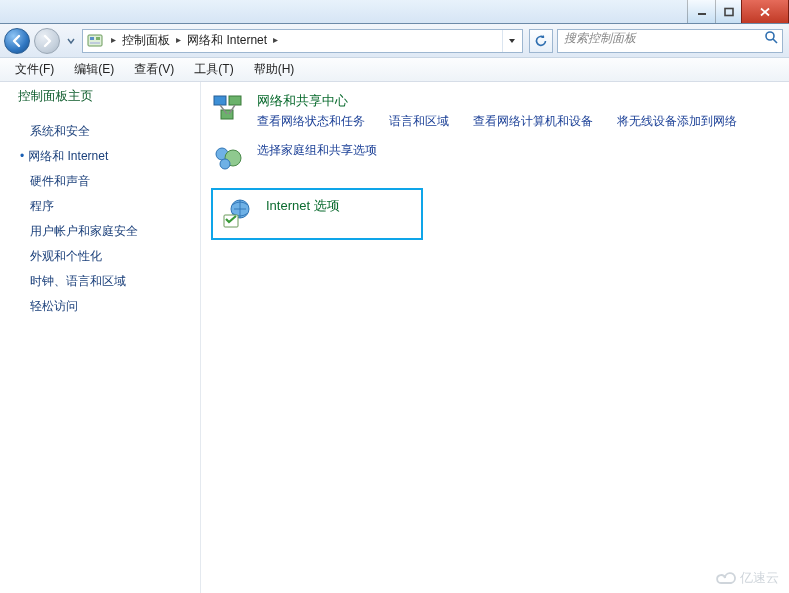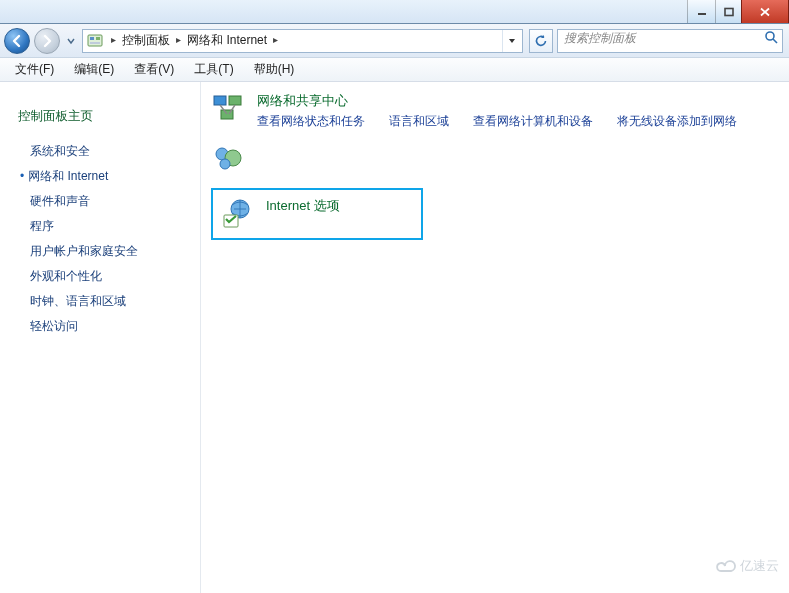--- a/index.html
+++ b/index.html
@@ -33,36 +33,36 @@
   .searchbox input { border:none; outline:none; width:100%; font-size:12px; color:#777; font-style:italic; background:transparent; }
   .searchbox input::placeholder { color:#888; font-style:italic; }
   .searchicon { color:#2e6fb4; font-size:13px; }
 
   
   .menubar { height:24px; display:flex; align-items:center; padding:0 6px; gap:2px; border-bottom:1px solid #d6dde7; background:linear-gradient(#fcfdfe,#eef3f8); }
   .menubar span { padding:2px 8px; color:#222; border:1px solid transparent; }
 
   
   .body { display:flex; height:calc(593px - 24px - 34px - 24px); }
-  .sidebar { width:200px; padding:26px 10px 0 18px; }
+  .sidebar { width:200px; padding:6px 10px 0 18px; }
   .sidebar .home { color:#0b5a2a; font-size:12.5px; margin-bottom:14px; display:block; }
   .sidebar .item { display:block; padding:4px 0 4px 12px; color:#1a3f7a; font-size:12px; }
   .sidebar .item.current { color:#1a3f7a; font-weight:normal; }
   .sidebar .item.current::before { content:"•"; color:#1a5fb4; margin-left:-10px; margin-right:4px; }
 
   .content { flex:1; padding:10px 6px 0 10px; border-left:1px solid #e4e9ef; }
   .category { display:flex; gap:12px; margin-bottom:12px; }
   .category.highlight { border:2px solid #0ea5e9; padding:7px; margin-right:360px; margin-top:2px; }
   .caticon { width:34px; height:34px; flex:0 0 34px; display:flex; align-items:center; justify-content:center; }
   .catbody { flex:1; }
   .catbody h3 { margin:0 0 3px 0; font-size:13px; font-weight:normal; color:#0b6b2f; }
   .sublinks { display:flex; flex-wrap:wrap; gap:24px; }
   .sublinks a { color:#1a3f96; text-decoration:none; font-size:12px; }
 
-  .watermark { position:absolute; right:10px; bottom:18px; color:#cfd5db; font-size:13px; display:flex; align-items:center; gap:4px; font-weight:500; }
+  .watermark { position:absolute; right:10px; bottom:6px; color:#cfd5db; font-size:13px; display:flex; align-items:center; gap:4px; font-weight:500; }
 </style>
 </head>
 <body>
 
 <div class="titlebar">
   <div class="winbtn min">
       <svg viewBox="0 0 12 10">
         <line x1="2" y1="7" x2="10" y2="7" stroke="#444" stroke-width="2"></line>
       </svg>
     </div>
@@ -182,20 +182,23 @@
 
     <div class="category">
       <div class="caticon">
         <svg width="34" height="34" viewBox="0 0 34 34">
             <circle cx="11" cy="12" r="6" fill="#6fb1e6" stroke="#2f74b5"></circle>
             <circle cx="22" cy="16" r="8" fill="#8fc98f" stroke="#4a8a4a"></circle>
             <circle cx="14" cy="22" r="5" fill="#6fb1e6" stroke="#2f74b5"></circle>
           </svg>
       </div>
       <div class="catbody">
+        <div class="sublinks">
+          <a>选择家庭组和共享选项</a>
+        </div>
       </div>
     </div>
 
     <div class="category highlight">
       <div class="caticon">
         <svg width="34" height="34" viewBox="0 0 34 34">
             <circle cx="20" cy="12" r="9" fill="#6fb1e6" stroke="#2f74b5"></circle>
             <path d="M12 8 Q20 2 28 8 M12 16 Q20 22 28 16 M20 3 L20 21 M14 12 L26 12" stroke="#2f74b5" fill="none" stroke-width="0.9"></path>
             <rect x="4" y="18" width="14" height="12" rx="1" fill="#fff" stroke="#6a9a5a"></rect>
             <path d="M6 22 L9 25 L16 19" fill="none" stroke="#3a9a3a" stroke-width="2.2"></path>

